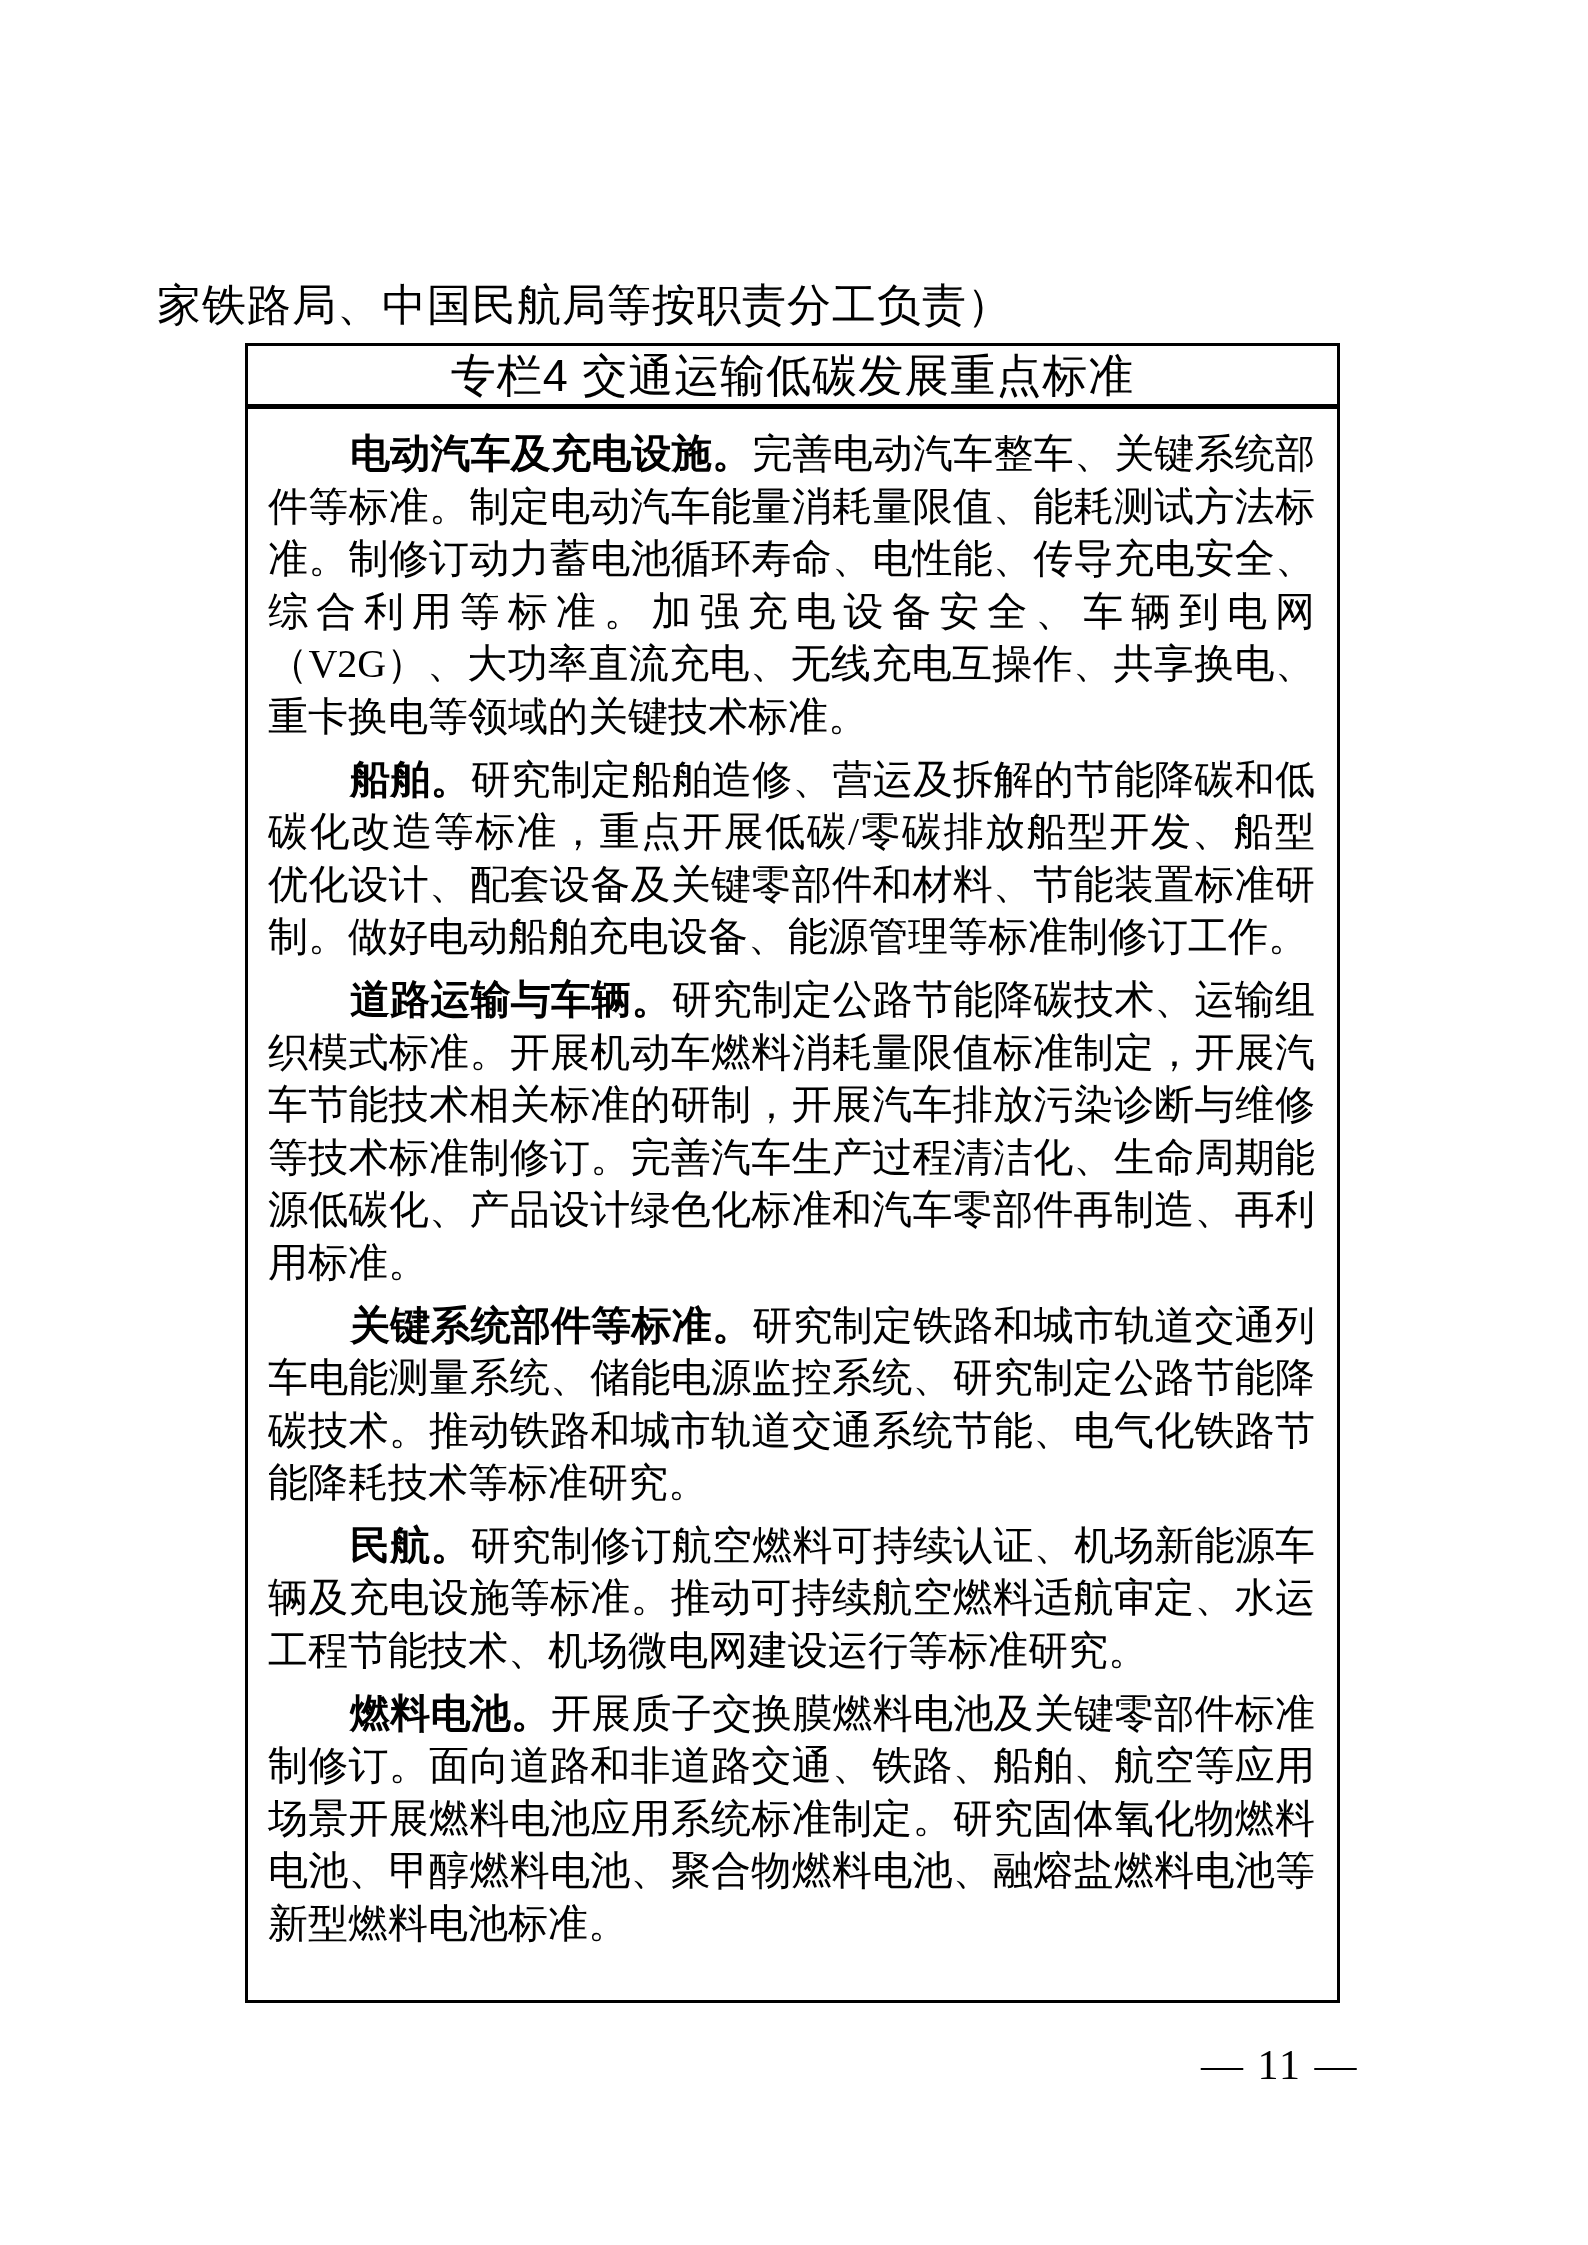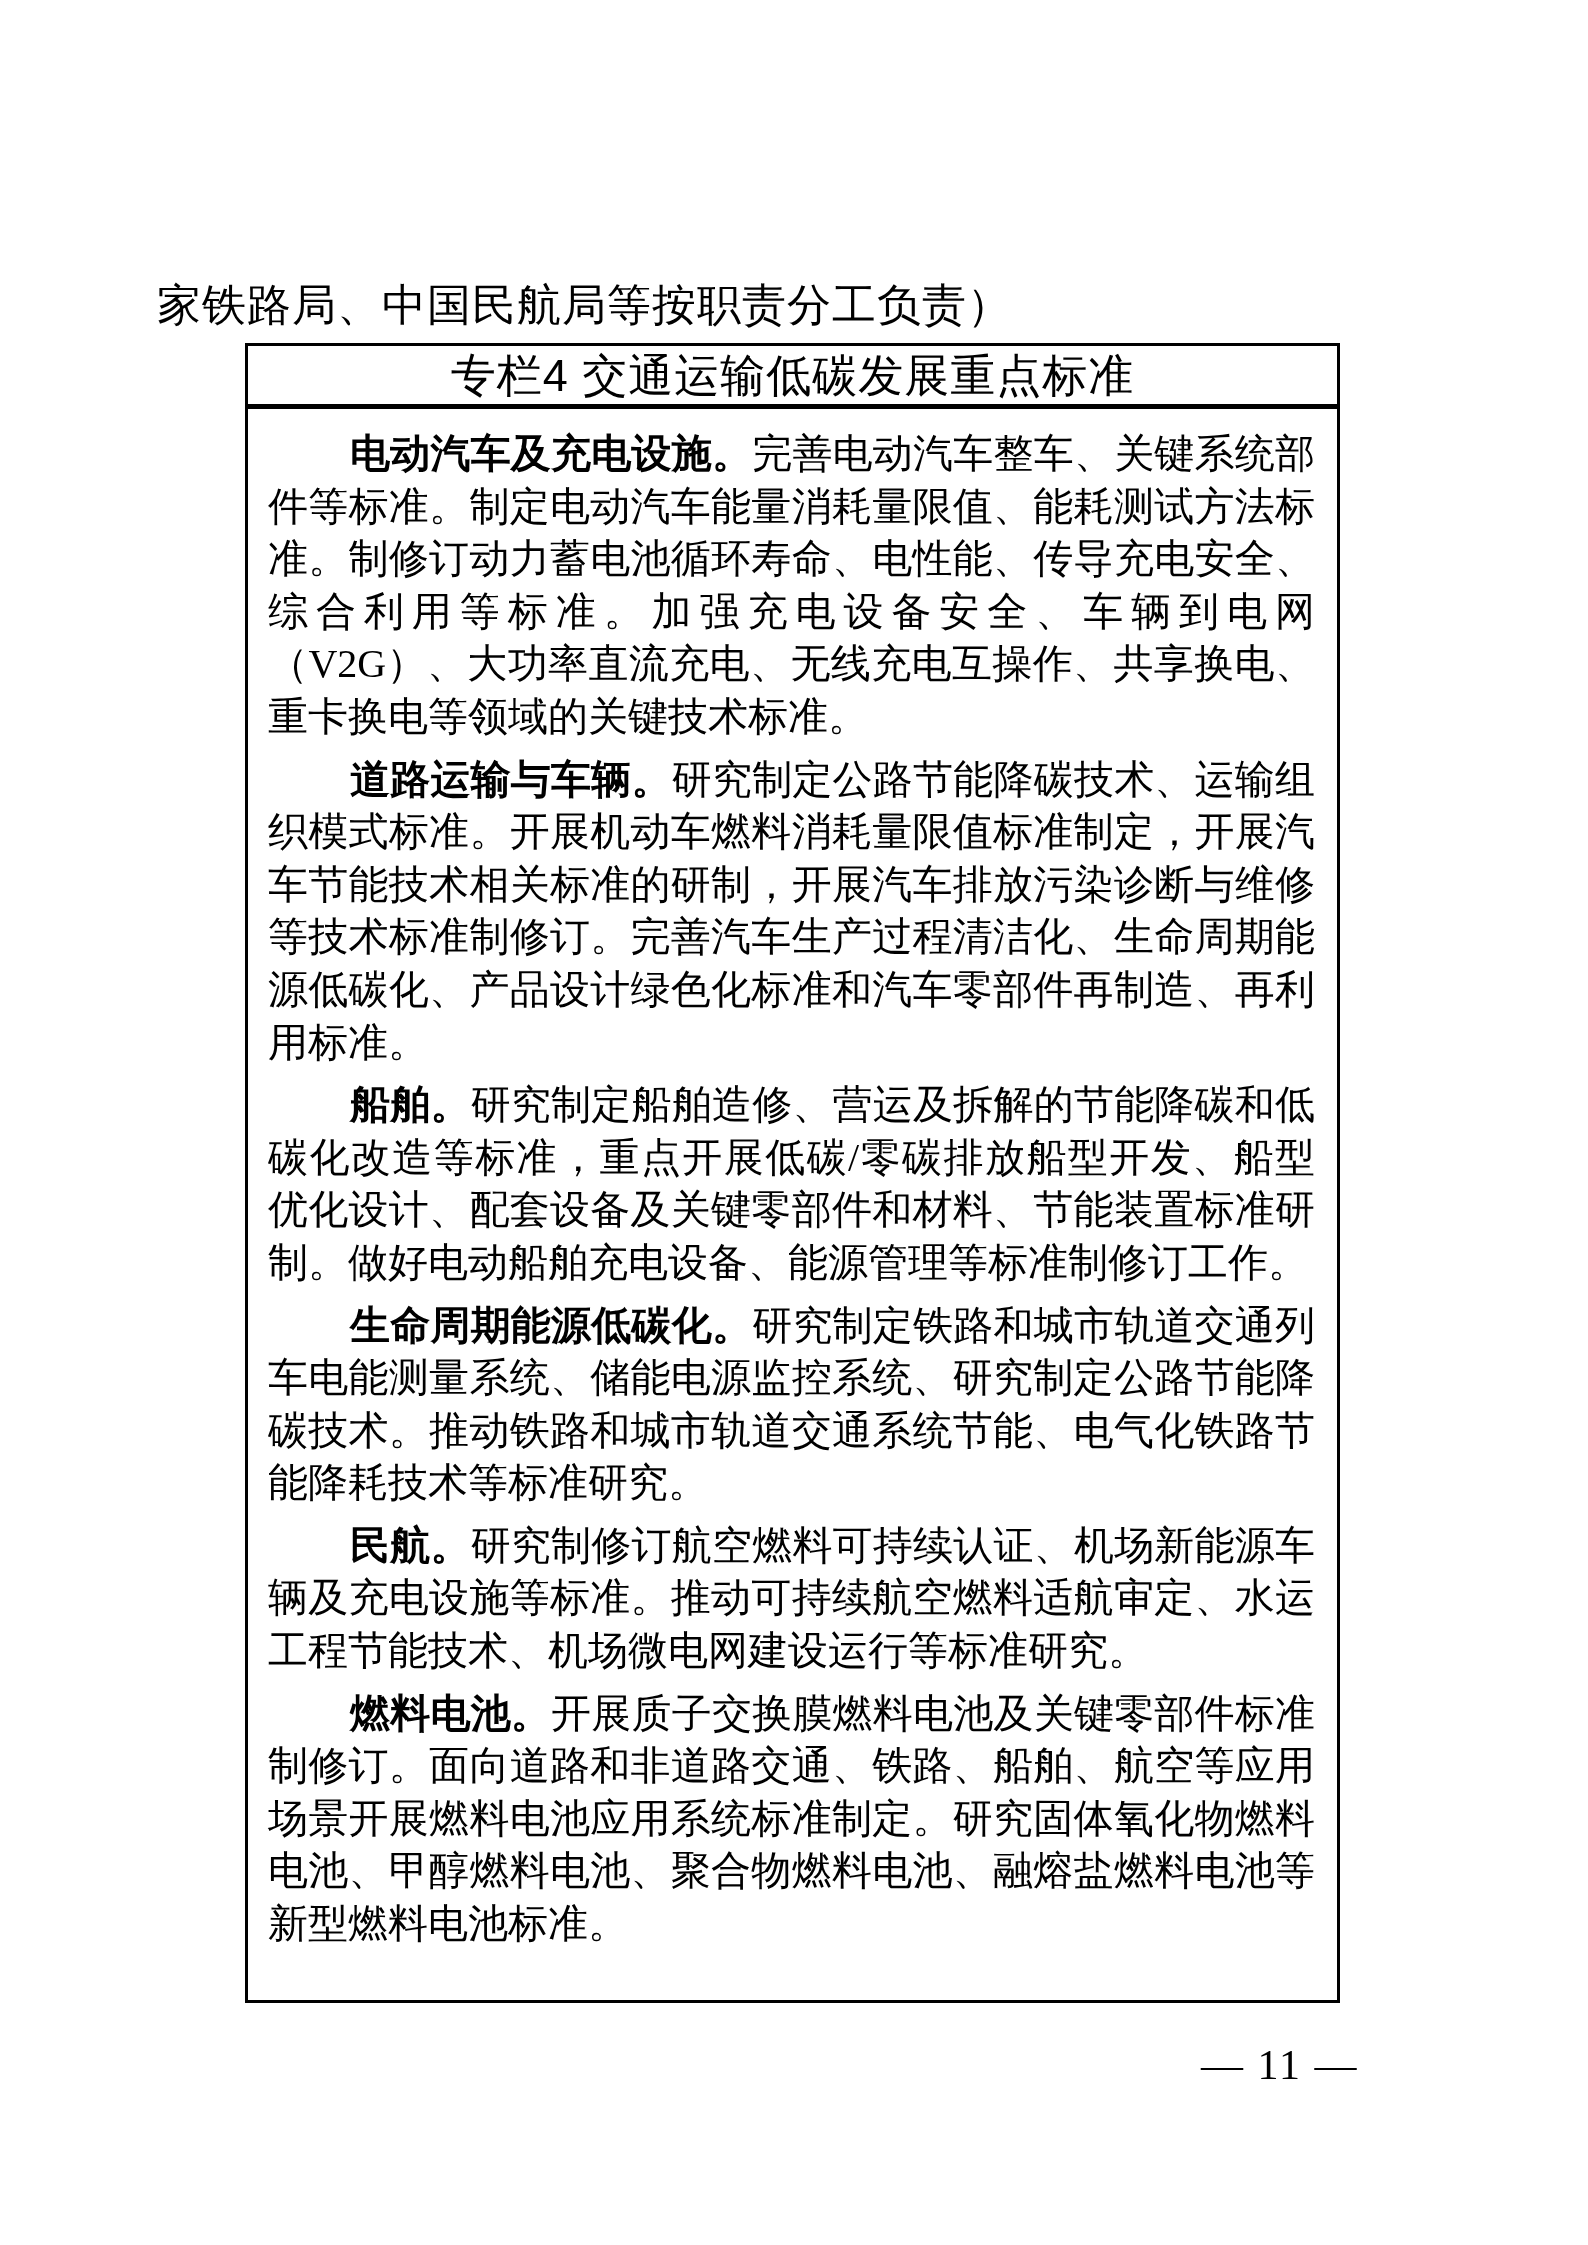--- a/index.html
+++ b/index.html
@@ -83,26 +83,26 @@
   <p class="intro-line">家铁路局、中国民航局等按职责分工负责）</p>
 
   <div class="column-box">
 
     <div class="box-title">专栏4 交通运输低碳发展重点标准</div>
 
     <div class="box-body">
 
       <p class="box-paragraph"><span class="paragraph-lead">电动汽车及充电设施。</span><span>完善电动汽车整车、关键系统部件等标准。制定电动汽车能量消耗量限值、能耗测试方法标准。制修订动力蓄电池循环寿命、电性能、传导充电安全、综合利用等标准。加强充电设备安全、车辆到电网（V2G）、大功率直流充电、无线充电互操作、共享换电、重卡换电等领域的关键技术标准。</span></p>
 
+      <p class="box-paragraph"><span class="paragraph-lead">船舶。</span><span>研究制定船舶造修、营运及拆解的节能降碳和低碳化改造等标准，重点开展低碳/零碳排放船型开发、船型优化设计、配套设备及关键零部件和材料、节能装置标准研制。做好电动船舶充电设备、能源管理等标准制修订工作。</span></p>
+
       <p class="box-paragraph"><span class="paragraph-lead">道路运输与车辆。</span><span>研究制定公路节能降碳技术、运输组织模式标准。开展机动车燃料消耗量限值标准制定，开展汽车节能技术相关标准的研制，开展汽车排放污染诊断与维修等技术标准制修订。完善汽车生产过程清洁化、生命周期能源低碳化、产品设计绿色化标准和汽车零部件再制造、再利用标准。</span></p>
 
-      <p class="box-paragraph"><span class="paragraph-lead">船舶。</span><span>研究制定船舶造修、营运及拆解的节能降碳和低碳化改造等标准，重点开展低碳/零碳排放船型开发、船型优化设计、配套设备及关键零部件和材料、节能装置标准研制。做好电动船舶充电设备、能源管理等标准制修订工作。</span></p>
 
-
-      <p class="box-paragraph"><span class="paragraph-lead">生命周期能源低碳化。</span><span>研究制定铁路和城市轨道交通列车电能测量系统、储能电源监控系统、研究制定公路节能降碳技术。推动铁路和城市轨道交通系统节能、电气化铁路节能降耗技术等标准研究。</span></p>
+      <p class="box-paragraph"><span class="paragraph-lead">关键系统部件等标准。</span><span>研究制定铁路和城市轨道交通列车电能测量系统、储能电源监控系统、研究制定公路节能降碳技术。推动铁路和城市轨道交通系统节能、电气化铁路节能降耗技术等标准研究。</span></p>
 
       <p class="box-paragraph"><span class="paragraph-lead">民航。</span><span>研究制修订航空燃料可持续认证、机场新能源车辆及充电设施等标准。推动可持续航空燃料适航审定、水运工程节能技术、机场微电网建设运行等标准研究。</span></p>
 
 
       <p class="box-paragraph"><span class="paragraph-lead">燃料电池。</span><span>开展质子交换膜燃料电池及关键零部件标准制修订。面向道路和非道路交通、铁路、船舶、航空等应用场景开展燃料电池应用系统标准制定。研究固体氧化物燃料电池、甲醇燃料电池、聚合物燃料电池、融熔盐燃料电池等新型燃料电池标准。</span></p>
 
     </div>
   </div>
 
   <p class="page-number">— 11 —</p>

